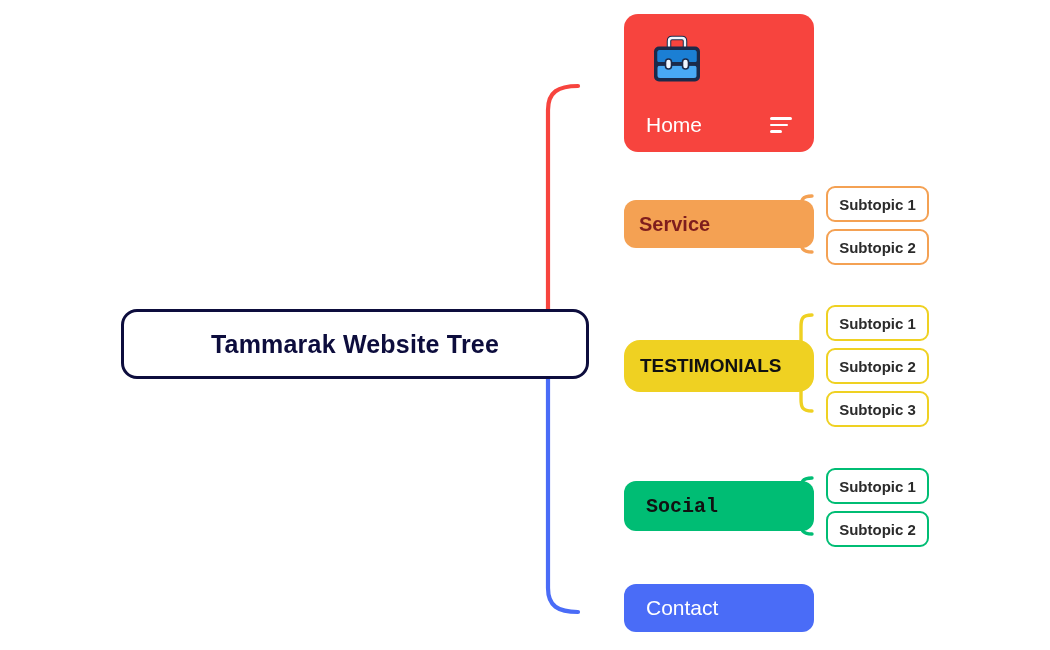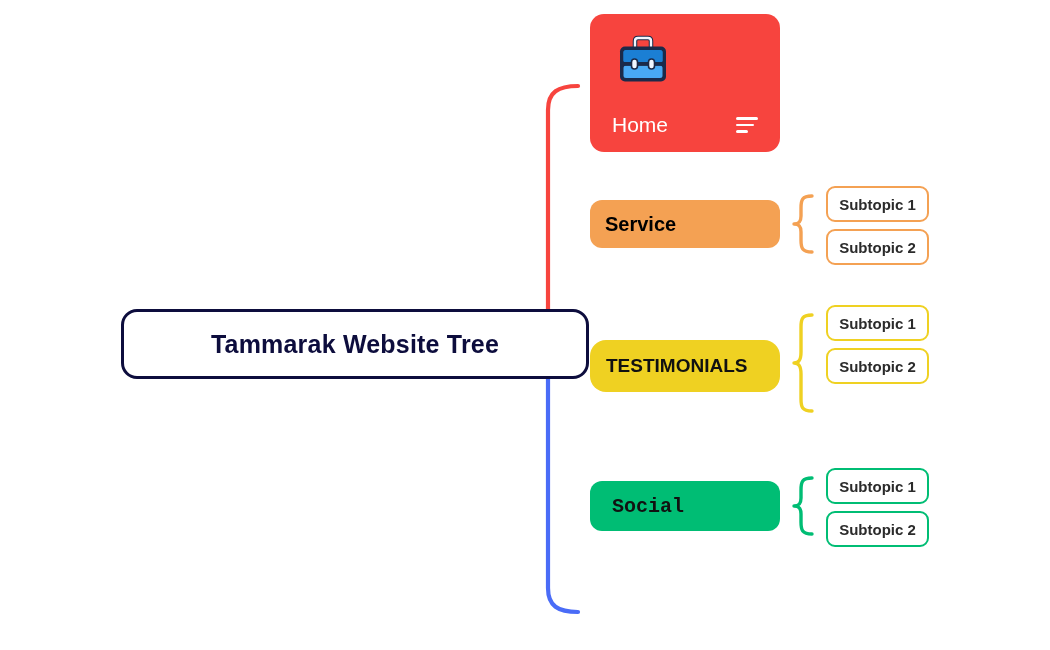--- a/index.html
+++ b/index.html
@@ -46,21 +46,21 @@
     font-size: 25px;
     font-weight: bold;
     color: #0d0d3d;
     letter-spacing: 0.2px;
     white-space: nowrap;
   }
 
   
   .branch-node {
     position: absolute;
-    left: 590px;
+    left: 624px;
     border-radius: 12px;
     display: flex;
     align-items: center;
   }
   .branch-label {
     font-size: 20px;
     font-weight: bold;
     white-space: nowrap;
     padding-left: 22px;
   }
@@ -214,43 +214,49 @@
       <span class="branch-label" style="color: rgb(255, 255, 255);">Home</span>
       <span class="menu-icon">
         <span></span>
           <span></span>
           <span></span>
       </span>
     </div>
   </div>
 
   <div id="node-service" class="branch-node" style="background: rgb(244, 161, 83);">
-    <span class="branch-label" style="color: #000000; padding-left: 15px;">Service</span>
+    <span class="branch-label" style="color: #7f1d1d; padding-left: 15px;">Service</span>
   </div>
   <div class="subtopic" style="top: 186px; border-color: rgb(244, 161, 83);">
     <span class="subtopic-label">Subtopic 1</span>
   </div>
   <div class="subtopic" style="top: 229px; border-color: rgb(244, 161, 83);">
     <span class="subtopic-label">Subtopic 2</span>
   </div>
 
   <div id="node-testimonials" class="branch-node" style="background: rgb(239, 209, 34);">
     <span class="branch-label" style="color: rgb(17, 17, 17);">TESTIMONIALS</span>
   </div>
   <div class="subtopic" style="top: 305px; border-color: rgb(239, 209, 34);">
     <span class="subtopic-label">Subtopic 1</span>
   </div>
   <div class="subtopic" style="top: 348px; border-color: rgb(239, 209, 34);">
     <span class="subtopic-label">Subtopic 2</span>
   </div>
+  <div class="subtopic" style="top: 391px; border-color: rgb(239, 209, 34);">
+    <span class="subtopic-label">Subtopic 3</span>
+  </div>
 
   <div id="node-social" class="branch-node" style="background: rgb(0, 189, 116);">
     <span class="branch-label" style="color: rgb(17, 17, 17);">Social</span>
   </div>
   <div class="subtopic" style="top: 468px; border-color: rgb(0, 189, 116);">
     <span class="subtopic-label">Subtopic 1</span>
   </div>
   <div class="subtopic" style="top: 511px; border-color: rgb(0, 189, 116);">
     <span class="subtopic-label">Subtopic 2</span>
   </div>
 
+  <div id="node-contact" class="branch-node" style="background: rgb(74, 108, 247);">
+    <span class="branch-label" style="color: rgb(255, 255, 255);">Contact</span>
+  </div>
 
 </div>
 
 </body></html>

